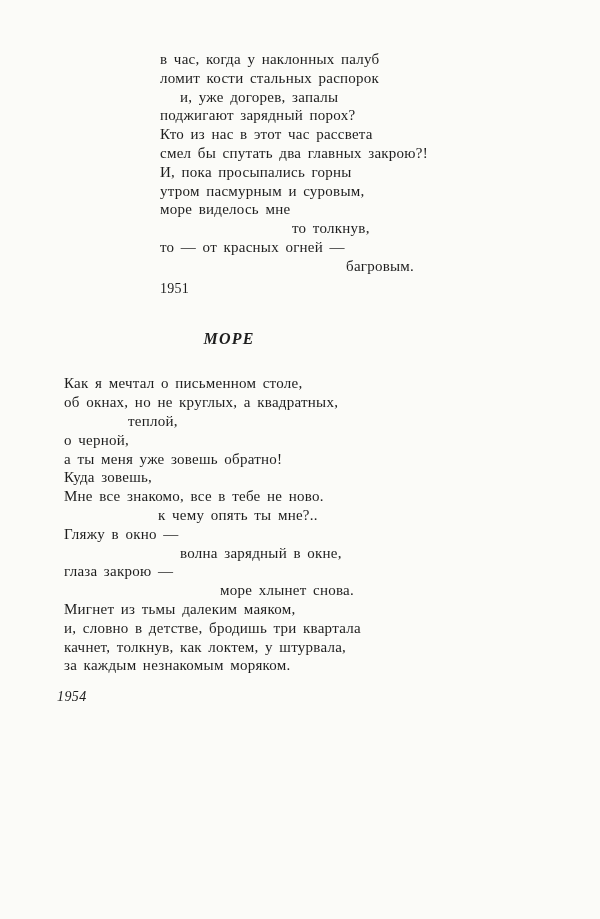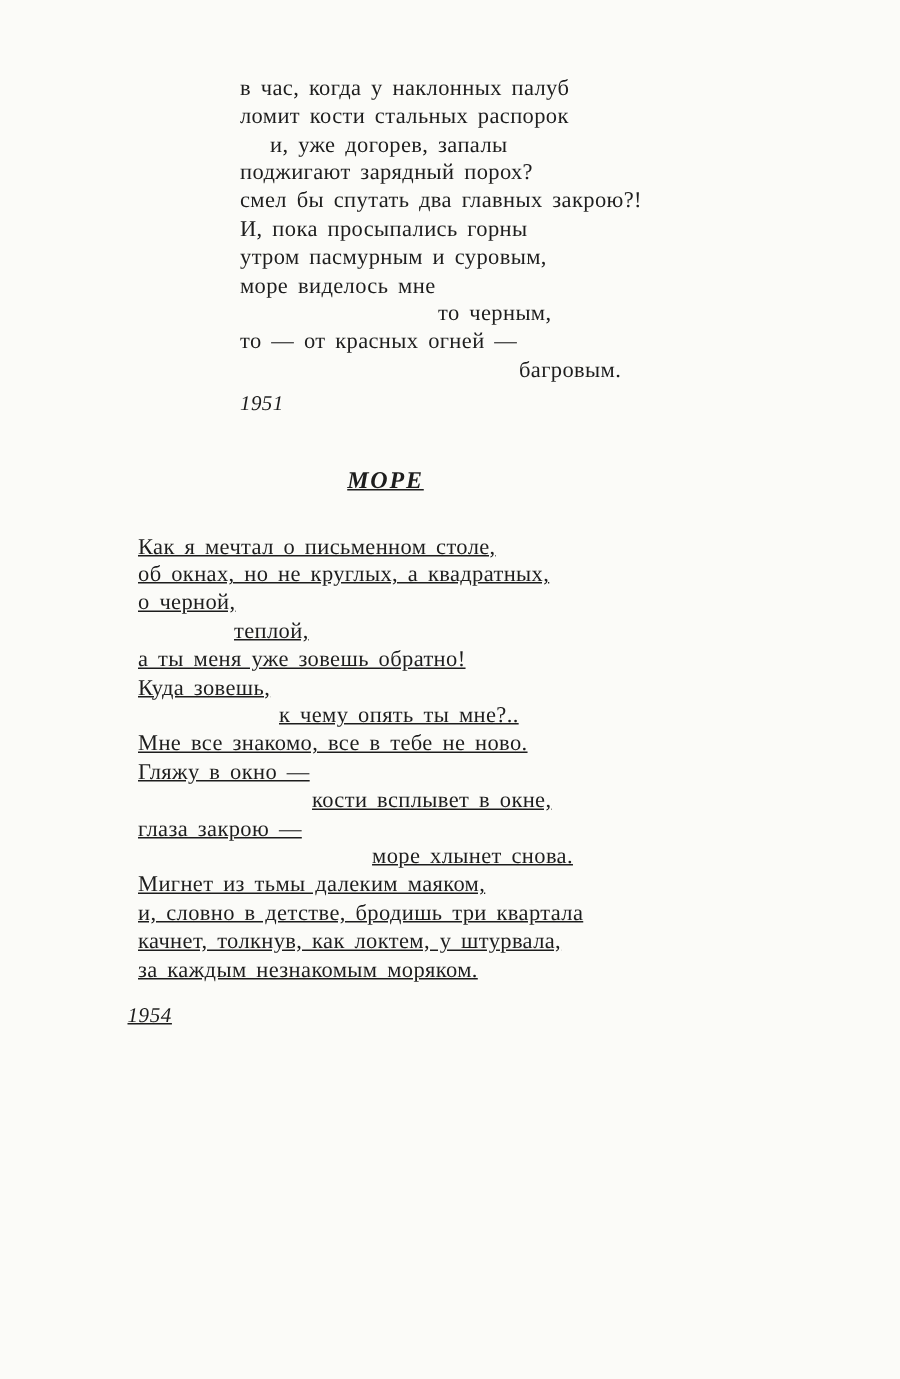--- a/index.html
+++ b/index.html
@@ -25,23 +25,22 @@
     font-size: 15px;
     line-height: 18.8px;
     letter-spacing: 0.25px;
     word-spacing: 2.5px;
     white-space: pre;
   }
   .poem-prev {
     margin-left: 160px;
   }
   .poem-more {
-    margin-left: 92px;
+    margin-left: 64px;
     width: 330px;
-    text-decoration: underline;
   }
   .year {
     font-style: italic;
     font-size: 14px;
     letter-spacing: 0.4px;
     margin-top: 5px;
   }
   .year-1954 {
     margin-top: 14px;
     margin-left: -7px;
@@ -59,44 +58,45 @@
 <body>
 
 <div class="page">
 
   <section class="poem poem-prev">
     <div class="lines">
         <div class="line" style="padding-left: 0px;">в час, когда у наклонных палуб</div>
         <div class="line" style="padding-left: 0px;">ломит кости стальных распорок</div>
         <div class="line" style="padding-left: 0px; margin-left: 20px;">и, уже догорев, запалы</div>
         <div class="line" style="padding-left: 0px;">поджигают зарядный порох?</div>
+        <div class="line" style="padding-left: 0px;">Кто из нас в этот час рассвета</div>
         <div class="line" style="padding-left: 0px;">смел бы спутать два главных закрою?!</div>
         <div class="line" style="padding-left: 0px;">И, пока просыпались горны</div>
         <div class="line" style="padding-left: 0px;">утром пасмурным и суровым,</div>
         <div class="line" style="padding-left: 0px;">море виделось мне</div>
-        <div class="line" style="padding-left: 132px;">то черным,</div>
+        <div class="line" style="padding-left: 132px;">то толкнув,</div>
         <div class="line" style="padding-left: 0px;">то — от красных огней —</div>
         <div class="line" style="padding-left: 186px;">багровым.</div>
-        <div class="line" style="padding-left: 0px; font-style: italic; font-size: 14px; padding-top: 4px;">1951</div>
+        <div class="line" style="padding-left: 0px; font-size: 14px; padding-top: 4px;">1951</div>
       </div>
   </section>
 
   <section class="poem poem-more">
     <h2 class="poem-title">МОРЕ</h2>
     <div class="lines">
         <div class="line" style="padding-left: 0px;">Как я мечтал о письменном столе,</div>
         <div class="line" style="padding-left: 0px;">об окнах, но не круглых, а квадратных,</div>
+        <div class="line" style="padding-left: 64px;">теплой,</div>
         <div class="line" style="padding-left: 0px;">о черной,</div>
-        <div class="line" style="padding-left: 64px;">теплой,</div>
         <div class="line" style="padding-left: 0px;">а ты меня уже зовешь обратно!</div>
         <div class="line" style="padding-left: 0px;">Куда зовешь,</div>
+        <div class="line" style="padding-left: 0px;">Мне все знакомо, все в тебе не ново.</div>
         <div class="line" style="padding-left: 94px;">к чему опять ты мне?..</div>
-        <div class="line" style="padding-left: 0px;">Мне все знакомо, все в тебе не ново.</div>
         <div class="line" style="padding-left: 0px;">Гляжу в окно —</div>
-        <div class="line" style="padding-left: 116px;">кости всплывет в окне,</div>
+        <div class="line" style="padding-left: 116px;">волна зарядный в окне,</div>
         <div class="line" style="padding-left: 0px;">глаза закрою —</div>
         <div class="line" style="padding-left: 116px; text-align: center;">море хлынет снова.</div>
         <div class="line" style="padding-left: 0px;">Мигнет из тьмы далеким маяком,</div>
         <div class="line" style="padding-left: 0px;">и, словно в детстве, бродишь три квартала</div>
         <div class="line" style="padding-left: 0px;">качнет, толкнув, как локтем, у штурвала,</div>
         <div class="line" style="padding-left: 0px;">за каждым незнакомым моряком.</div>
       </div>
     <div class="year year-1954">1954</div>
   </section>
 

